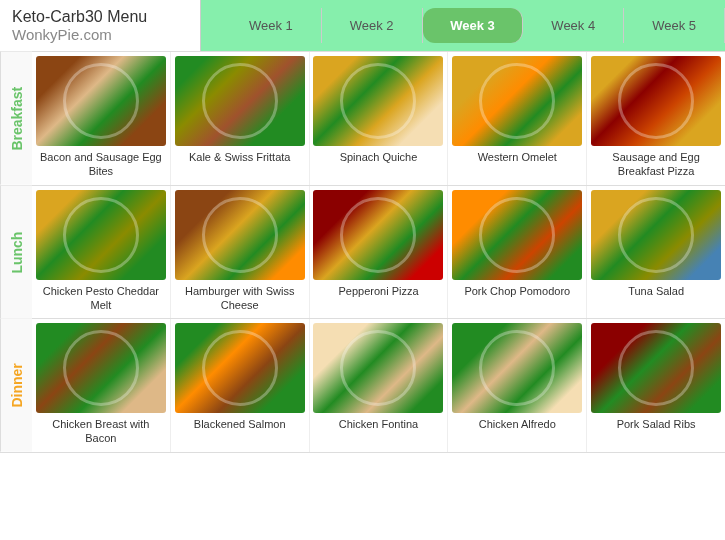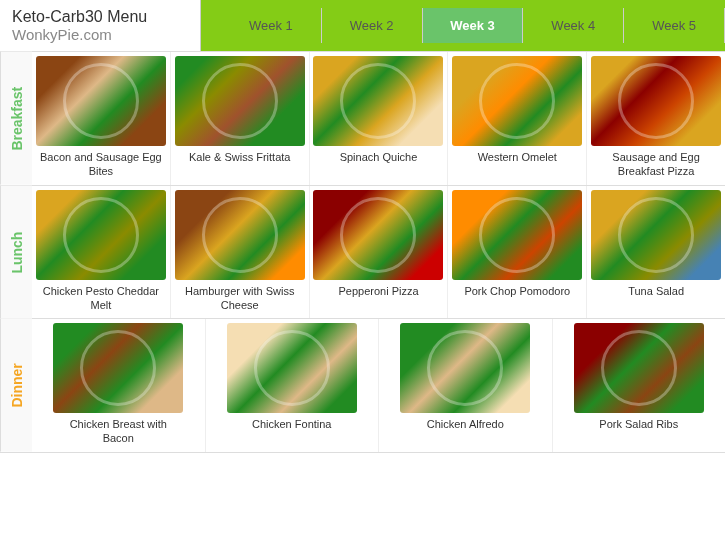--- a/index.html
+++ b/index.html
@@ -29,37 +29,38 @@
       color: #333;
     }
     .header-title p {
       font-size: 15px;
       color: #888;
     }
     .week-tabs {
       display: flex;
       align-items: center;
       flex: 1;
-      background: #84cc16;
+      background: #86efac;
       border-left: 1px solid #ccc;
       padding-left: 20px;
     }
     .week-tab {
       flex: 1;
       text-align: center;
       padding: 10px 4px;
       font-size: 13px;
       color: #555;
       border-right: 1px solid #ccc;
       cursor: pointer;
     }
     .week-tab.active {
       background: #6ac46a;
       color: #fff;
       font-weight: bold;
+      border-radius: 12px;
     }
 
     
     .main {
       display: flex;
       flex-direction: column;
     }
 
     
     .meal-row {
@@ -225,20 +226,24 @@
     </div>
 
     <div class="meal-row">
       <div class="meal-label dinner">Dinner</div>
       <div class="meal-items">
         <div class="meal-item">
           <div class="food-image img-chicken-breast"></div>
           <div class="food-name">Chicken Breast with Bacon</div>
         </div>
         <div class="meal-item">
+          <div class="food-image img-blackened-salmon"></div>
+          <div class="food-name">Blackened Salmon</div>
+        </div>
+        <div class="meal-item">
           <div class="food-image img-chicken-fontina"></div>
           <div class="food-name">Chicken Fontina</div>
         </div>
         <div class="meal-item">
           <div class="food-image img-chicken-alfredo"></div>
           <div class="food-name">Chicken Alfredo</div>
         </div>
         <div class="meal-item">
           <div class="food-image img-pork-ribs"></div>
           <div class="food-name">Pork Salad Ribs</div>

